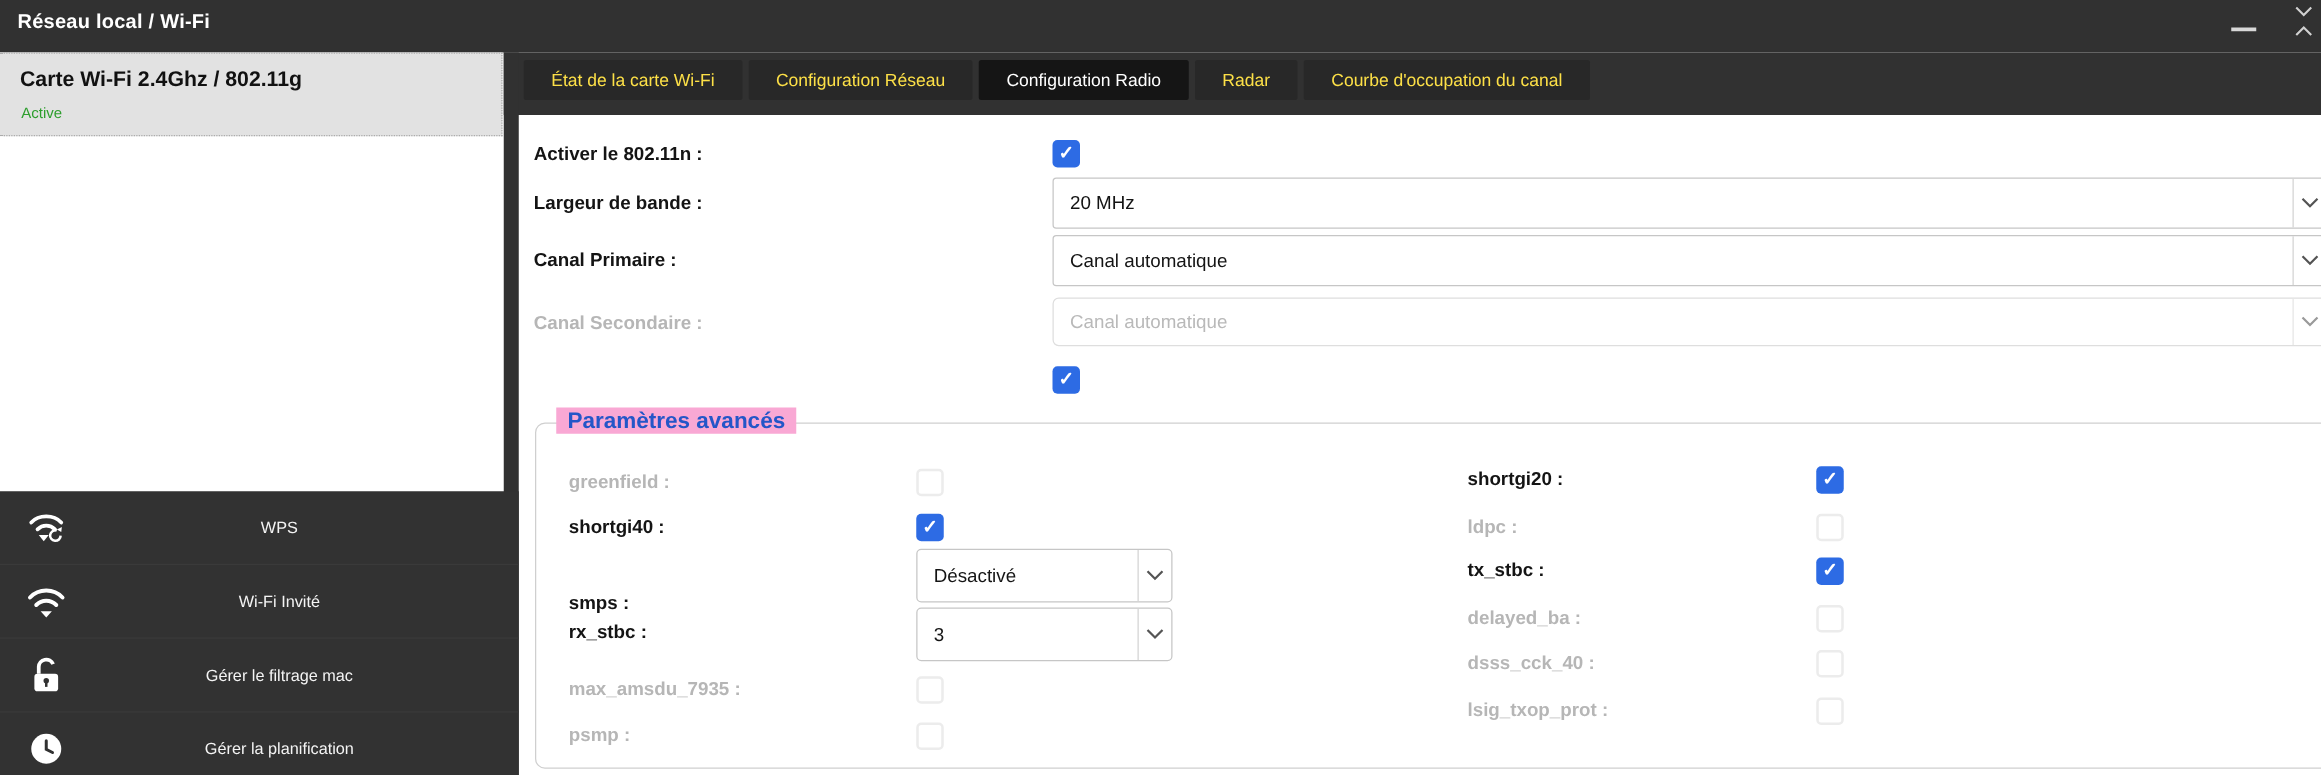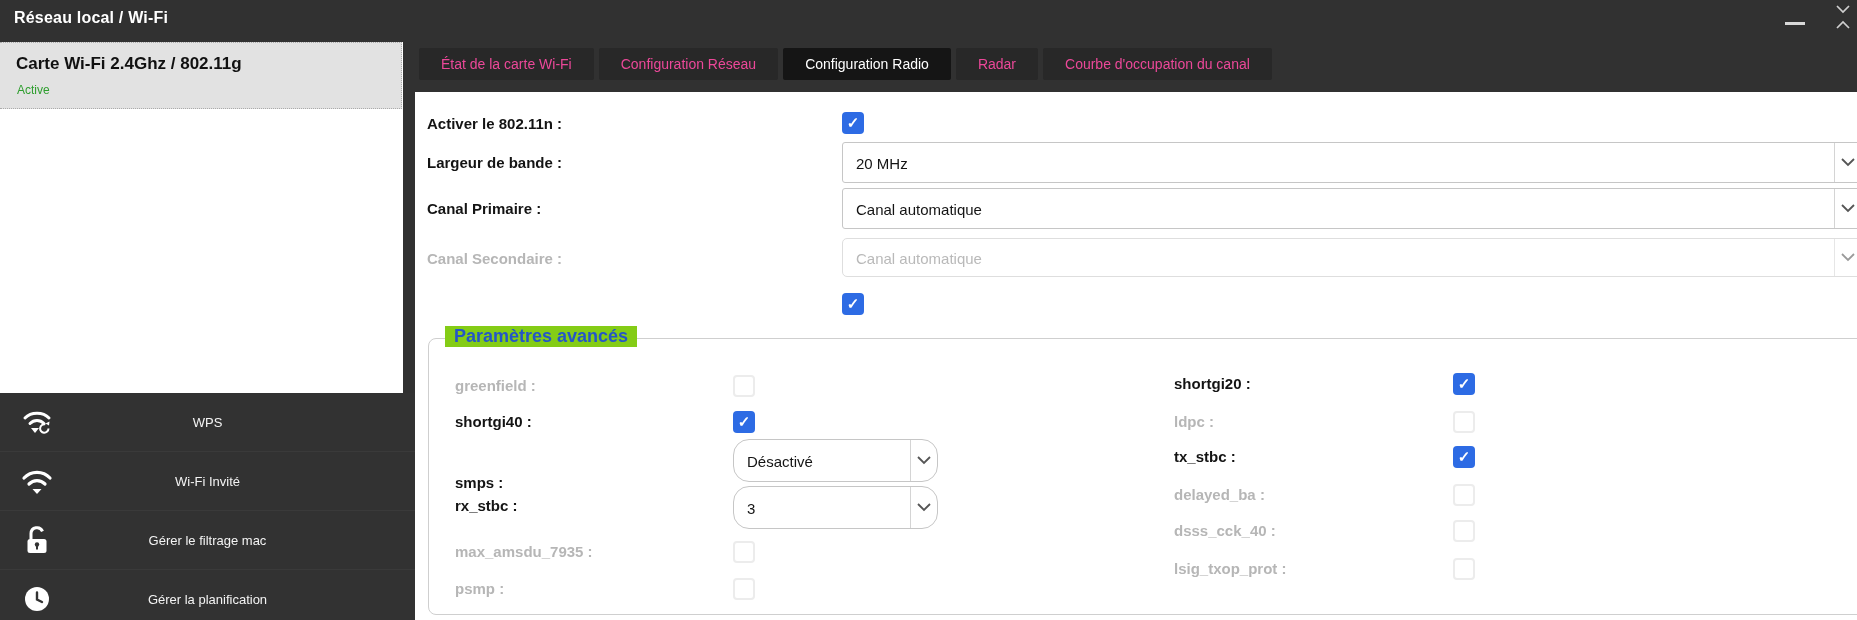--- a/index.html
+++ b/index.html
@@ -13,36 +13,36 @@
   .page-title{position:absolute;left:14px;top:9px;color:#fff;font-size:16px;font-weight:bold;letter-spacing:.2px;text-align:center;}
 
   .win-controls{position:absolute;top:0;right:0;height:42px;}
   .win-min{position:absolute;right:52px;top:22px;width:20px;height:3px;background:#d8d8d8;cursor:pointer;}
   .win-chev{position:absolute;right:6px;width:16px;height:12px;cursor:pointer;}
   .win-chev svg{display:block}
   .chev-down{top:3px;} .chev-up{top:19px;}
 
   
   .tabs{position:absolute;left:419px;top:48px;display:flex;gap:5px;}
-  .tab{height:32px;line-height:32px;padding:0 22px;background:#282828;color:#ec4899;
+  .tab{height:32px;line-height:32px;padding:0 22px;background:#282828;color:#fde047;
        font-size:14px;border-radius:2px;white-space:nowrap;cursor:pointer;}
   .tab.active{background:#151515;color:#fff;}
 
   
   .dev-card{position:absolute;left:0;top:42px;width:402px;height:67px;background:#e2e2e2;
             border:1px dotted #ababab;border-left:none;box-sizing:border-box;cursor:pointer;}
   .dev-card-title{position:absolute;left:16px;top:11px;font-size:17px;font-weight:bold;color:#111;}
   .dev-card-status{position:absolute;left:17px;top:40px;font-size:12px;}
 
   .side-nav{position:absolute;left:0;top:393px;width:415px;height:227px;background:#323232;}
   .side-item{position:absolute;left:0;width:415px;height:58px;cursor:pointer;border-top:1px solid #3a3a3a;}
   .side-item:first-child{border-top:none;}
   .side-icon{position:absolute;left:20px;top:50%;transform:translateY(-50%);width:34px;height:32px;}
   .side-label{position:absolute;left:0;width:415px;top:50%;transform:translateY(-50%);
-              text-align:center;color:#f4f4f4;font-size:13px;}
+              text-align:center;color:#f4f4f4;font-size:13px;padding-left:16px;}
 
   
   .flabel{position:absolute;font-size:15px;font-weight:bold;color:#141414;line-height:22px;white-space:nowrap;}
   .flabel.dis{color:#b6b6b6;}
 
   .cb{position:absolute;width:22px;height:22px;border-radius:4px;box-sizing:border-box;
       background:#fff;border:2px solid #e4e4e4;cursor:pointer;display:flex;align-items:center;justify-content:center;}
   .cb.checked{background:#2d6be4;border:none;}
   .cb .tick{color:#fff;font-size:15px;font-weight:bold;line-height:1;margin-top:-1px;}
   .cb.dis{border-color:#ececec;}
@@ -53,24 +53,24 @@
   .sel-arrow{position:absolute;right:0;top:0;bottom:0;width:26px;border-left:1px solid #d4d4d4;
              display:flex;align-items:center;justify-content:center;}
   .select.disabled{border-color:#dedede;border-radius:5px;}
   .select.disabled .sel-val{color:#b9b9b9;}
   .select.disabled .sel-arrow{border-left-color:#e6e6e6;}
   .main-select{left:842px;width:1020px;}
 
   
   .adv-box{position:absolute;left:428px;top:338px;width:1445px;height:277px;
            border:1px solid #cfcfcf;border-radius:8px;box-sizing:border-box;}
-  .adv-legend{position:absolute;left:16px;top:-13px;background:#84cc16;padding:0 9px;
+  .adv-legend{position:absolute;left:16px;top:-13px;background:#f9a8d4;padding:0 9px;
               font-size:18px;font-weight:bold;white-space:nowrap;}
   .adv-box .flabel{font-size:15px;}
-  .adv-select{width:205px;height:43px;border-radius:16px;}
+  .adv-select{width:205px;height:43px;border-radius:4px;}
 </style>
 </head>
 <body>
 
 <div id="app">
 
   <div class="topbar"></div>
   <div class="tabzone"></div>
   <div class="vdivider"></div>
   <div class="page-title">Réseau local / Wi-Fi</div>

